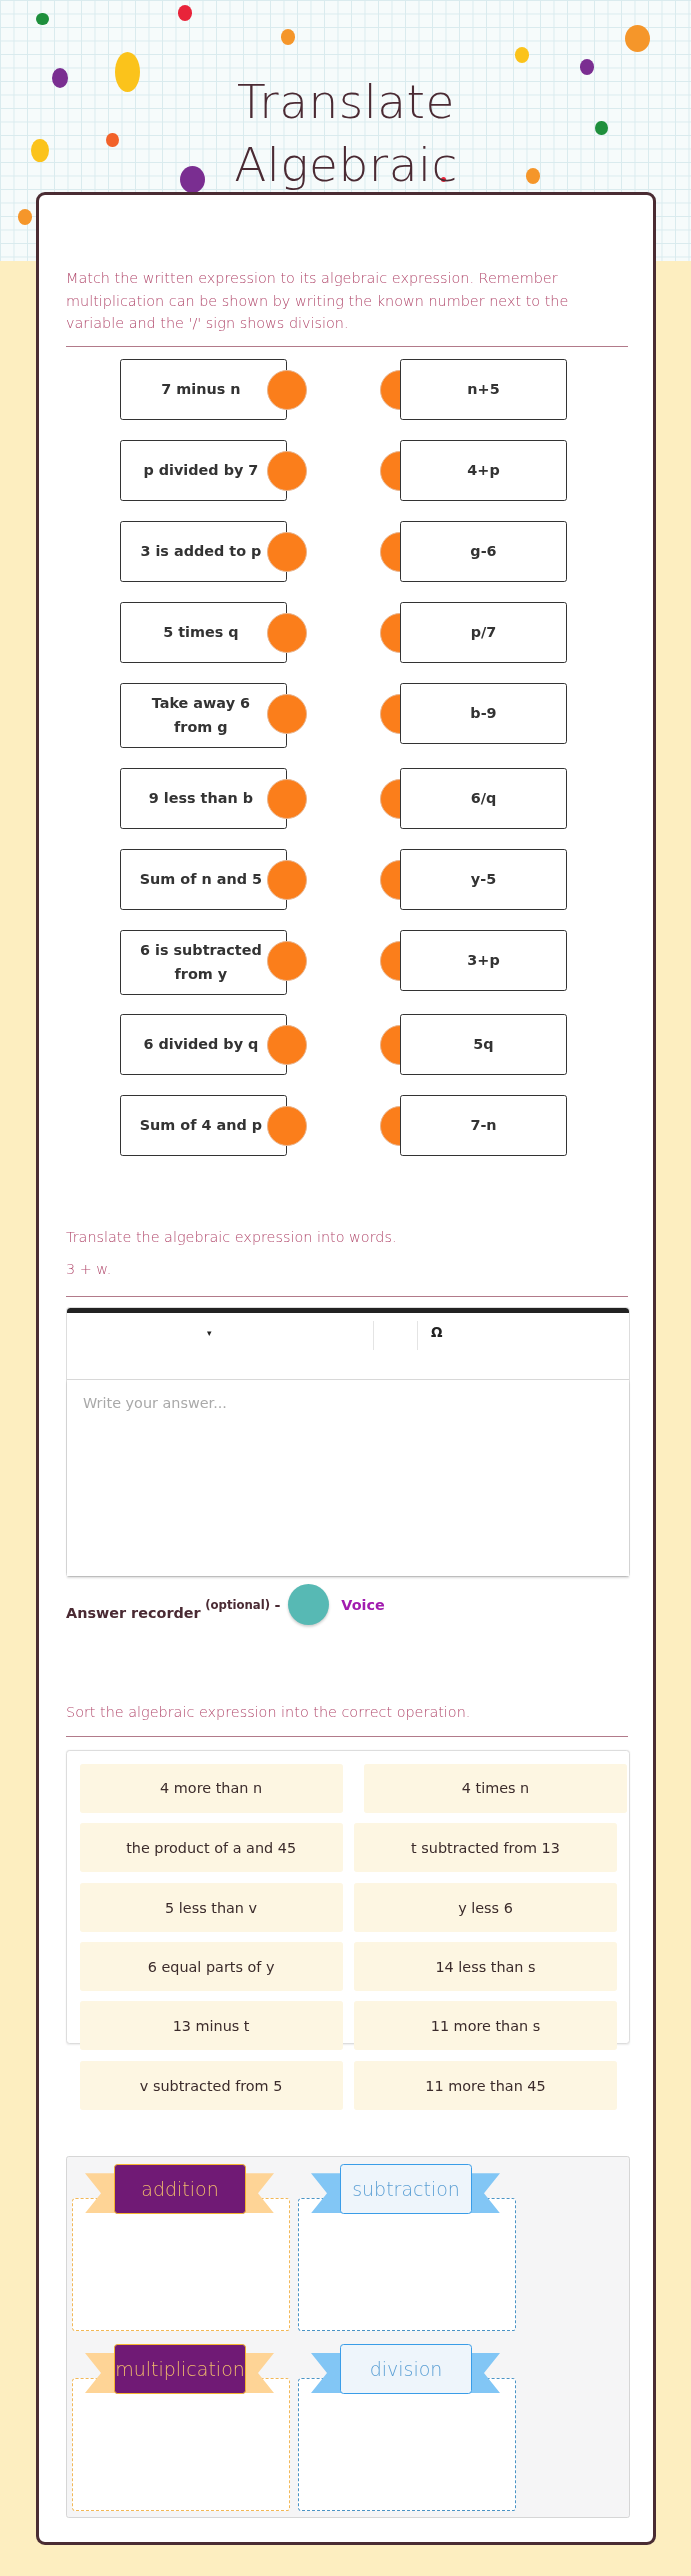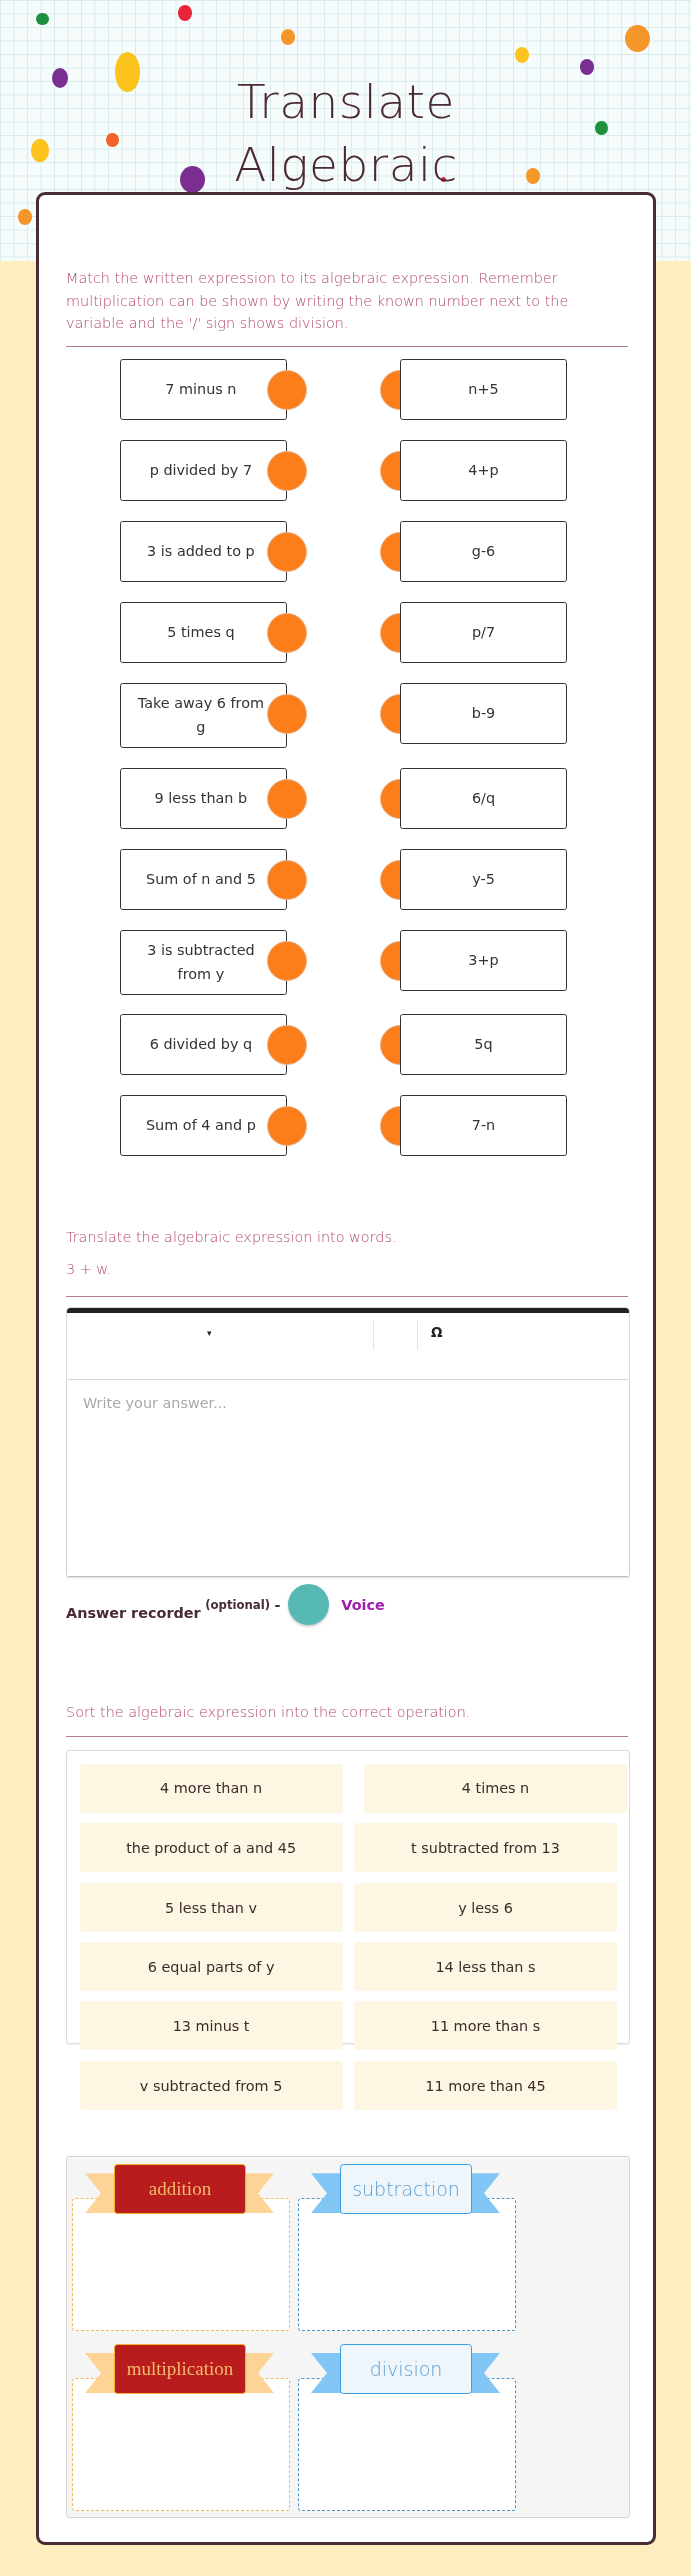--- a/index.html
+++ b/index.html
@@ -47,20 +47,21 @@
   .rule { position: absolute; left: 27px; width: 562px; height: 0.9px; background: #b27a8a; }
 
   
   .match-row { position: absolute; left: 0; width: 613px; height: 63px; }
   .mbox {
     position: absolute; height: 61px; border: 0.9px solid #333;
     border-radius: 2.7px; background: #fff;
     display: flex; align-items: center; justify-content: center; text-align: center;
     font-family: "DejaVu Sans", sans-serif; font-size: 14.4px; color: #333; line-height: 23.4px;
     padding: 0 10.8px;
+    font-weight: bold;
   }
   .mbox.left { left: 81px; width: 167px; padding-right: 16px; }
   .mbox.right { left: 361px; width: 167px; }
   .dot {
     position: absolute; width: 40px; height: 40px; border-radius: 50%;
     background: #fb7e1b; border: 1.8px solid #e9b48d; top: 10.8px;
   }
   .dot.left { left: 228px; }
   .dot.right { left: 341px; }
 
@@ -100,21 +101,21 @@
   .ribbon { position: absolute; width: 189px; height: 50px; }
   .ribbon .tailL, .ribbon .tailR { position: absolute; top: 9px; width: 50px; height: 40px; }
   .ribbon .tailL { left: 0; clip-path: polygon(0 0, 100% 0, 100% 100%, 0 100%, 32% 50%); }
   .ribbon .tailR { right: 0; clip-path: polygon(0 0, 100% 0, 68% 50%, 100% 100%, 0 100%); }
   .ribbon .band {
     position: absolute; left: 29px; top: 0; width: 132px; height: 50px; border: 1.8px solid; border-radius: 3.6px;
     display: flex; align-items: center; justify-content: center;
     font-family: "DejaVu Sans", sans-serif; font-size: 19px; font-weight: 300;
   }
   .ribbon.orange .tailL, .ribbon.orange .tailR { background: #fed496; }
-  .ribbon.orange .band { border-color: #f5b42f; background: #b91c1c; color: #f0bb6c; font-family: Liberation Serif, serif; }
+  .ribbon.orange .band { border-color: #f5b42f; background: #701a75; color: #f0bb6c; }
   .ribbon.blue .tailL, .ribbon.blue .tailR { background: #82c6f5; }
   .ribbon.blue .band { border-color: #3a9de8; background: #eef5fb; color: #5b9fd4; }
 </style>
 </head>
 <body>
 
 <div class="header"></div>
 <div class="bg-pattern"></div>
 
 <div>
@@ -210,21 +211,21 @@
           <span>Sum of n and 5</span>
         </div>
       <div class="dot left"></div>
       <div class="dot right"></div>
       <div class="mbox right">
           <span>y-5</span>
         </div>
     </div>
     <div class="match-row" style="top:735px;">
       <div class="mbox left" style="height:65px;">
-          <span>3 is subtracted from y</span>
+          <span>6 is subtracted from y</span>
         </div>
       <div class="dot left"></div>
       <div class="dot right"></div>
       <div class="mbox right">
           <span>3+p</span>
         </div>
     </div>
     <div class="match-row" style="top:819px;">
       <div class="mbox left">
           <span>6 divided by q</span>

